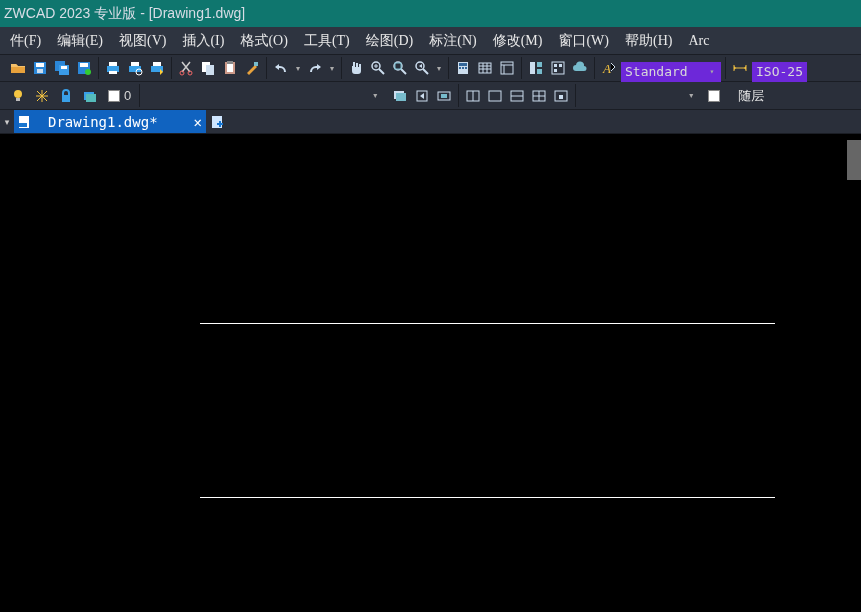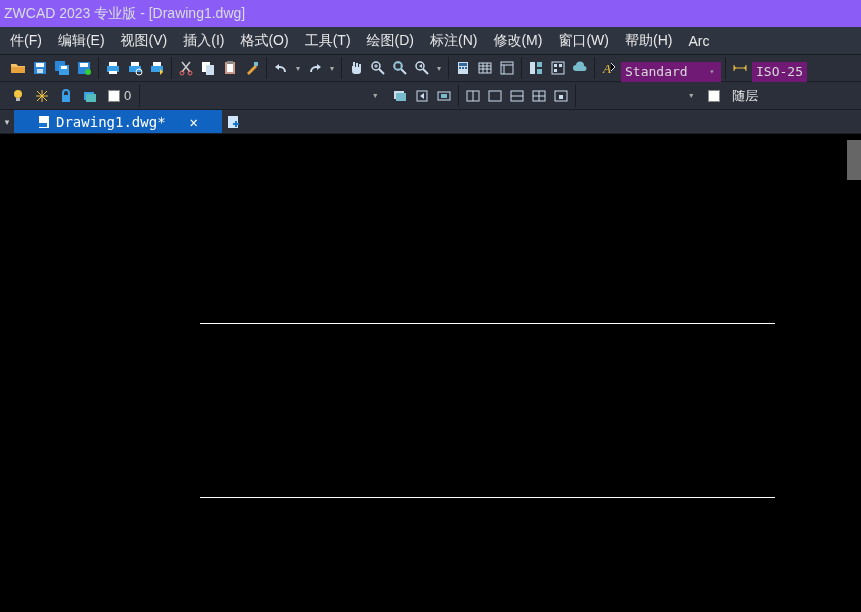--- a/index.html
+++ b/index.html
@@ -8,41 +8,42 @@
     background: #000;
     font-family: "Microsoft YaHei", Arial, sans-serif;
     font-size: 13px;
     color: #e8e8e8;
     overflow: hidden;
     position: relative;
   }
   
   .titlebar {
     height: 27px;
-    background: #8b5cf6;
+    background: #0f766e;
     display: flex;
     align-items: center;
     padding: 0 4px;
     color: #d8dde6;
     font-size: 14px;
   }
   
   .menubar {
     height: 27px;
     background: #2e3440;
     display: flex;
     align-items: center;
     padding: 0 2px;
     color: #e8e8e8;
     font-size: 14px;
   }
   .menu-item {
     padding: 3px 8px;
     cursor: pointer;
     white-space: nowrap;
+    font-family: Liberation Serif, serif;
   }
   
   .toolbar {
     background: #2a2f3a;
     display: flex;
     align-items: center;
     padding: 2px 4px;
     border-top: 1px solid #1a1d24;
     border-bottom: 1px solid #1a1d24;
     height: 28px;
@@ -65,21 +66,21 @@
   }
   .dd-arrow {
     font-size: 8px;
     color: #aaa;
     width: 10px;
     text-align: center;
   }
   .style-dd {
     display: flex;
     align-items: center;
-    background: #701a75;
+    background: #6d28d9;
     height: 20px;
     padding: 0 4px;
     min-width: 100px;
     font-family: monospace;
     font-size: 13px;
     color: #d8d8d8;
     margin-top: 7px;
   }
   .style-dd .spacer { flex: 1; }
   
@@ -116,22 +117,22 @@
     width: 14px;
     display: flex;
     align-items: center;
     justify-content: center;
     color: #ccc;
     font-size: 9px;
   }
   .tab {
     display: flex;
     align-items: center;
-    gap: 4px;
-    padding: 0 24px;
+    gap: 16px;
+    padding: 0 4px;
     background: #1063c0;
     color: #fff;
     font-family: monospace;
     font-size: 14px;
     cursor: pointer;
   }
   .tab .tab-icon {
     width: 14px; height: 14px;
     display: flex;
     align-items: center;
@@ -474,21 +475,21 @@
       <svg class="ic" viewBox="0 0 16 16">
           <rect x="2" y="3" width="12" height="10" fill="none" stroke="#cde"></rect>
           <rect x="6" y="7" width="4" height="4" fill="#cde"></rect>
         </svg>
     </div>
   </div>
 
   <div style="flex:0 0 110px"></div>
   <span class="dd-arrow">▾</span>
 
-  <div class="tool-group" style="margin-left:8px;gap:12px">
+  <div class="tool-group" style="margin-left:8px;gap:18px">
     <span class="layer-color-sq"></span>
     <span>随层</span>
   </div>
 </div>
 
 <div class="tabbar">
   <div class="tab-handle">▾</div>
   <div class="tab">
     <span class="tab-icon">
       <svg class="ic-sm" viewBox="0 0 14 14">

